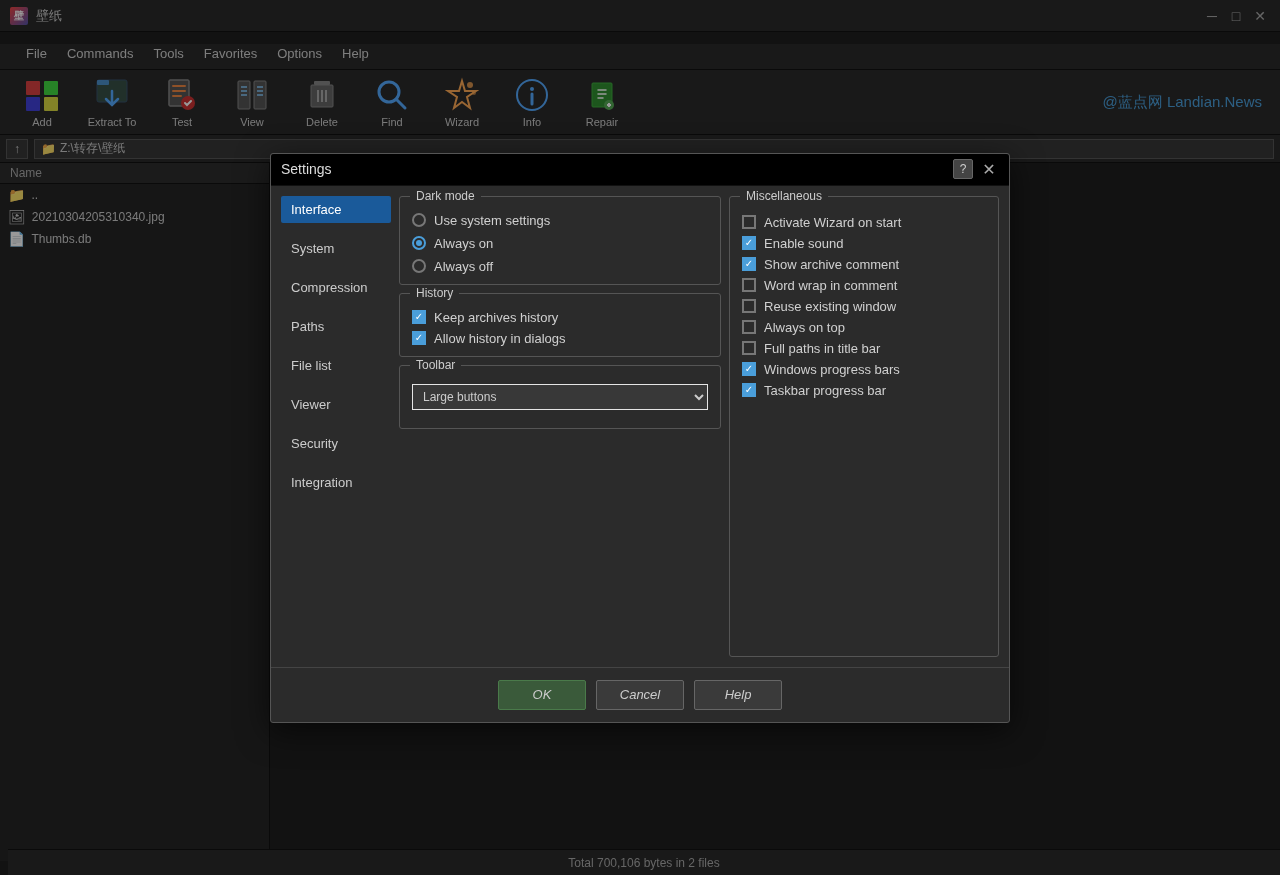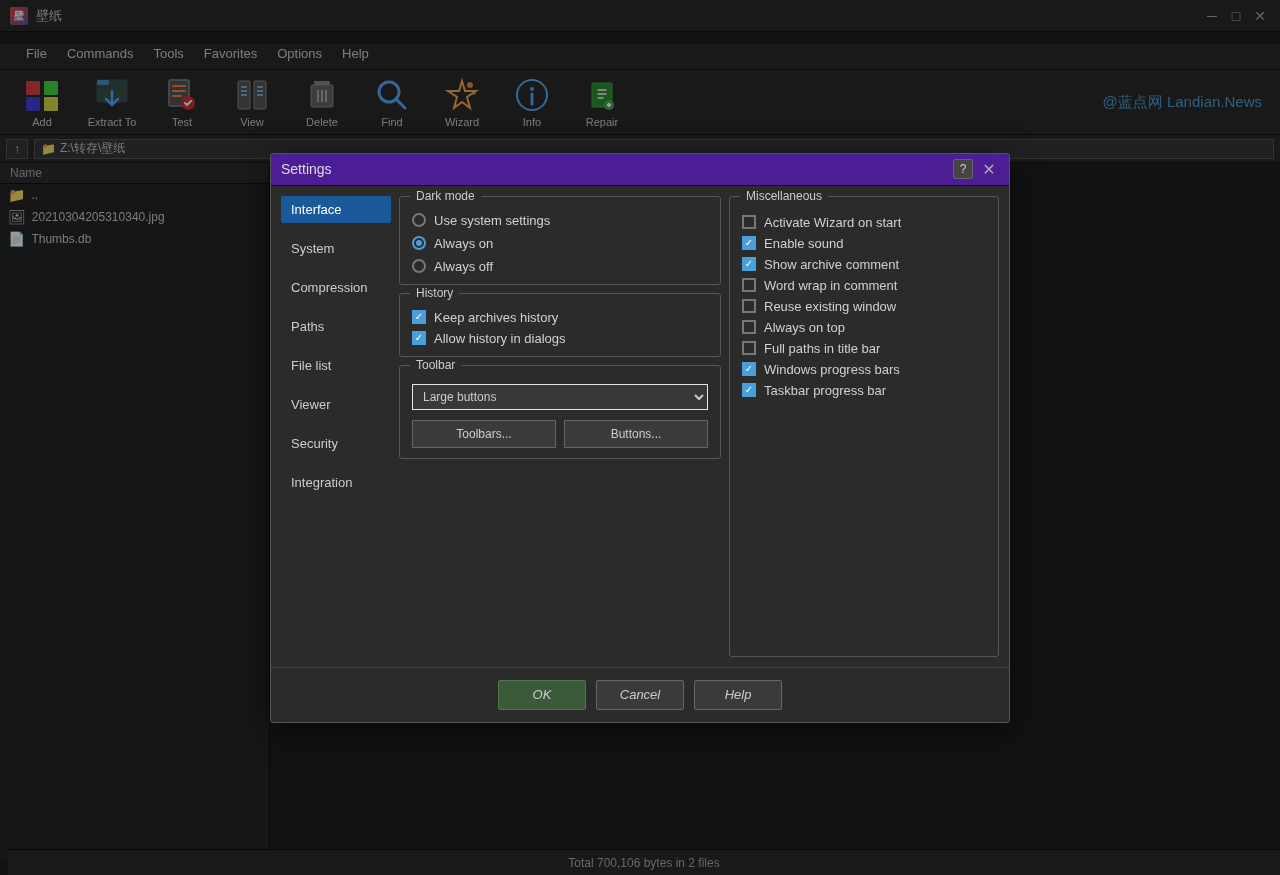--- a/index.html
+++ b/index.html
@@ -181,21 +181,21 @@
       background: #2b2b2b;
       border: 1px solid #555;
       border-radius: 3px;
       width: 740px;
       min-height: 570px;
       box-shadow: 0 8px 32px rgba(0,0,0,0.6);
       display: flex;
       flex-direction: column;
     }
     .dialog-title-bar {
-      background: #4c1d95;
+      background: #000000;
       height: 32px;
       display: flex;
       align-items: center;
       padding: 0 10px;
       justify-content: space-between;
       border-bottom: 1px solid #111;
       border-radius: 3px 3px 0 0;
     }
     .dialog-title { font-size: 14px; color: #ddd; font-weight: 500; }
     .dialog-title-btns { display: flex; gap: 6px; align-items: center; }
@@ -600,24 +600,20 @@
           <div class="panel">
             <span class="panel-legend">Toolbar</span>
             <div class="toolbar-section">
               <div class="dropdown-row">
                 <select class="dropdown-select">
                   <option>Large buttons</option>
                   <option>Small buttons</option>
                   <option>No buttons</option>
                 </select>
               </div>
-              <div class="sub-btns">
-                <button class="sub-btn">Toolbars...</button>
-                <button class="sub-btn">Buttons...</button>
-              </div>
             </div>
           </div>
         </div>
 
         <div class="right-panels">
           <div class="panel" style="height:100%;">
             <span class="panel-legend">Miscellaneous</span>
             <div class="checkbox-group" style="margin-top:8px;">
               <label class="checkbox-row">
                 <div class="checkbox"></div>

